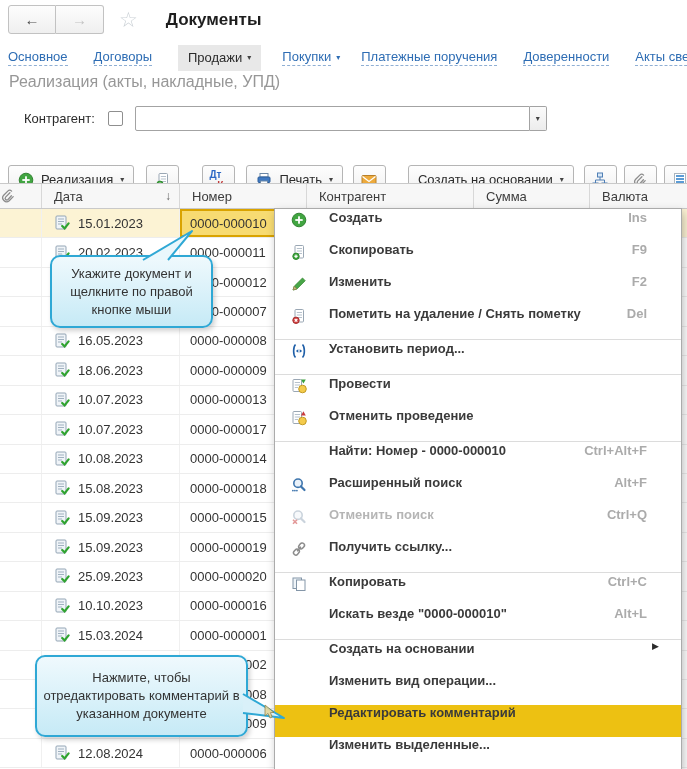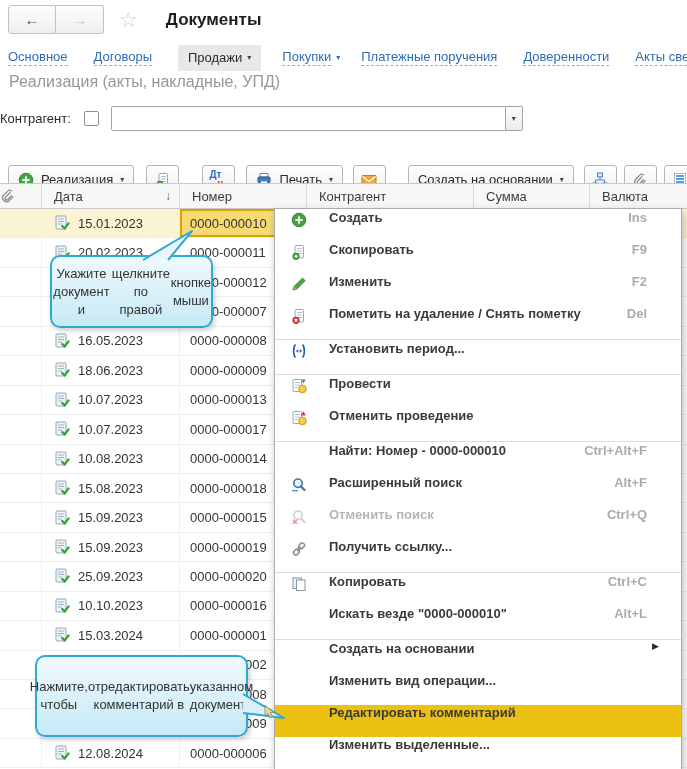--- a/index.html
+++ b/index.html
@@ -30,21 +30,21 @@
   .tab .tab-label { border-bottom:1px dashed #8FAFD4; padding-bottom:1px; }
   .tab .tab-caret { font-size:8px; color:#2E6DB4; }
   .tab.active { background:#E8E8E8; color:#2B2B2B; padding:5px 10px; }
   .tab.active .tab-label { border-bottom:none; }
   .tab.active .tab-caret { color:#444; }
 
   
   .page-title { position:absolute; top:73px; left:9px; font-size:16px; color:#979797; }
 
   
-  .filter-row { position:absolute; top:105px; left:0; display:flex; align-items:center; height:26px; }
+  .filter-row { position:absolute; top:105px; left:24px; display:flex; align-items:center; height:26px; }
   .filter-label { color:#2B2B2B; }
   .filter-check { width:15px; height:15px; border:1px solid #8F8F8F; border-radius:2px; background:#fff; margin-left:13px; }
   .combo { display:flex; margin-left:12px; }
   .combo-input { width:395px; height:25px; border:1px solid #A3A3A3; border-radius:2px 0 0 2px; background:#fff; font:inherit; padding:0 6px; }
   .combo-btn { width:17px; height:25px; border:1px solid #A3A3A3; border-left:none; border-radius:0 2px 2px 0;
     background:linear-gradient(#FBFBFB,#ECECEC); display:flex; align-items:center; justify-content:center; font-size:8px; color:#444; }
 
   
   .toolbar { position:absolute; top:144px; left:8px; display:flex; align-items:center; height:31px; }
   .tbtn {
@@ -91,21 +91,21 @@
   .mi-arrow { color:#2B2B2B; font-size:9px; margin-left:12px; }
   .menu-item.disabled .mi-label { color:#B5B5B5; }
   .menu-item.disabled .mi-ico { opacity:.55; }
   .menu-item.highlighted { background:#EDC112; }
   .menu-sep { height:1px; background:#DCDCDC; margin:1px 0; }
 
   
   .callout {
     position:absolute; z-index:5; border:2px solid #2FA8D5; border-radius:10px;
     background:linear-gradient(#EFF9FD,#C6EAF6); box-shadow:2px 3px 5px rgba(0,0,0,.18);
-    display:flex; align-items:center; justify-content:center;
+    display:flex; flex-direction:column; align-items:center; justify-content:center;
     text-align:center; color:#333; line-height:18px; font-size:13px;
   }
   .callout-1 { left:50px; top:255px; width:163px; height:73px; }
   .callout-2 { left:35px; top:655px; width:213px; height:82px; }
   .pointer-svg { position:absolute; z-index:6; pointer-events:none; }
   .cursor-svg { position:absolute; z-index:7; pointer-events:none; opacity:.9; }
 </style>
 </head>
 <body>
 

